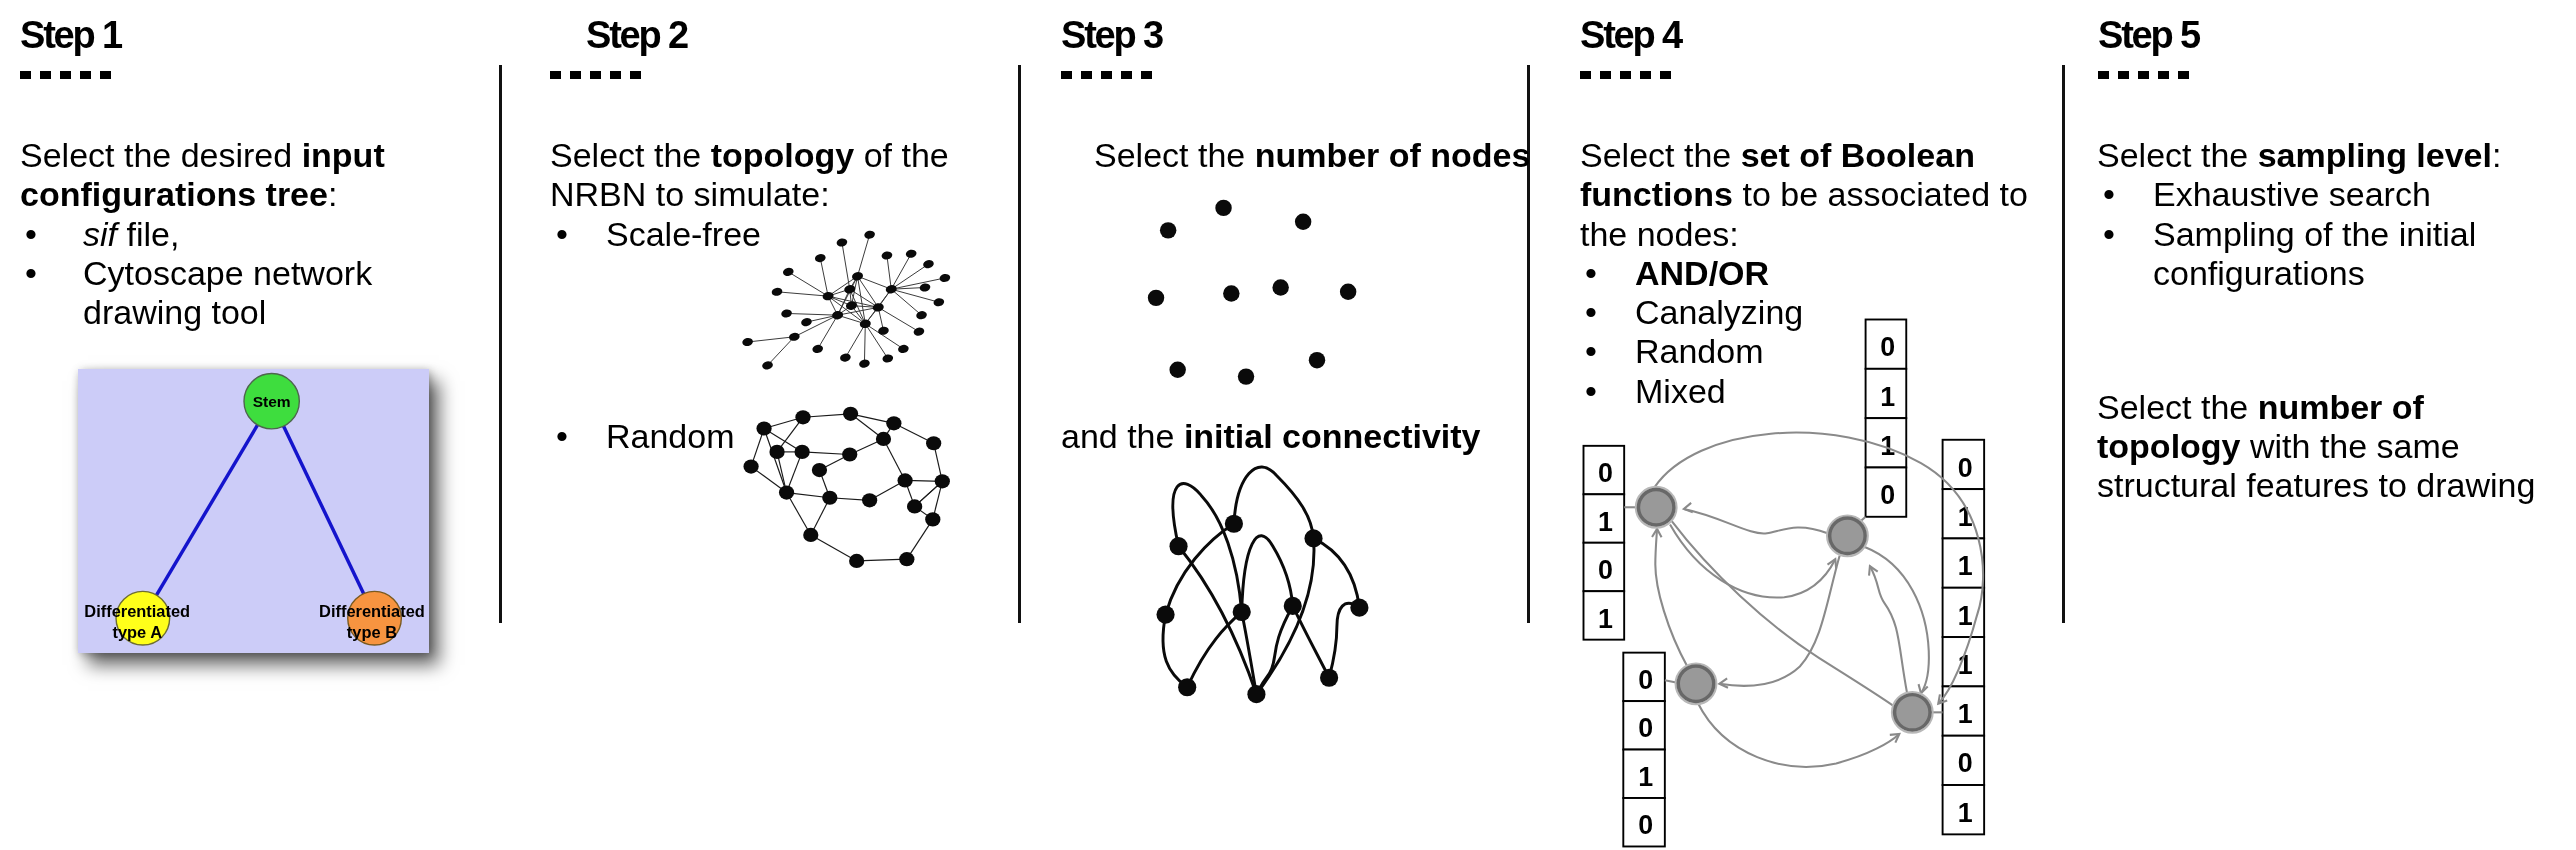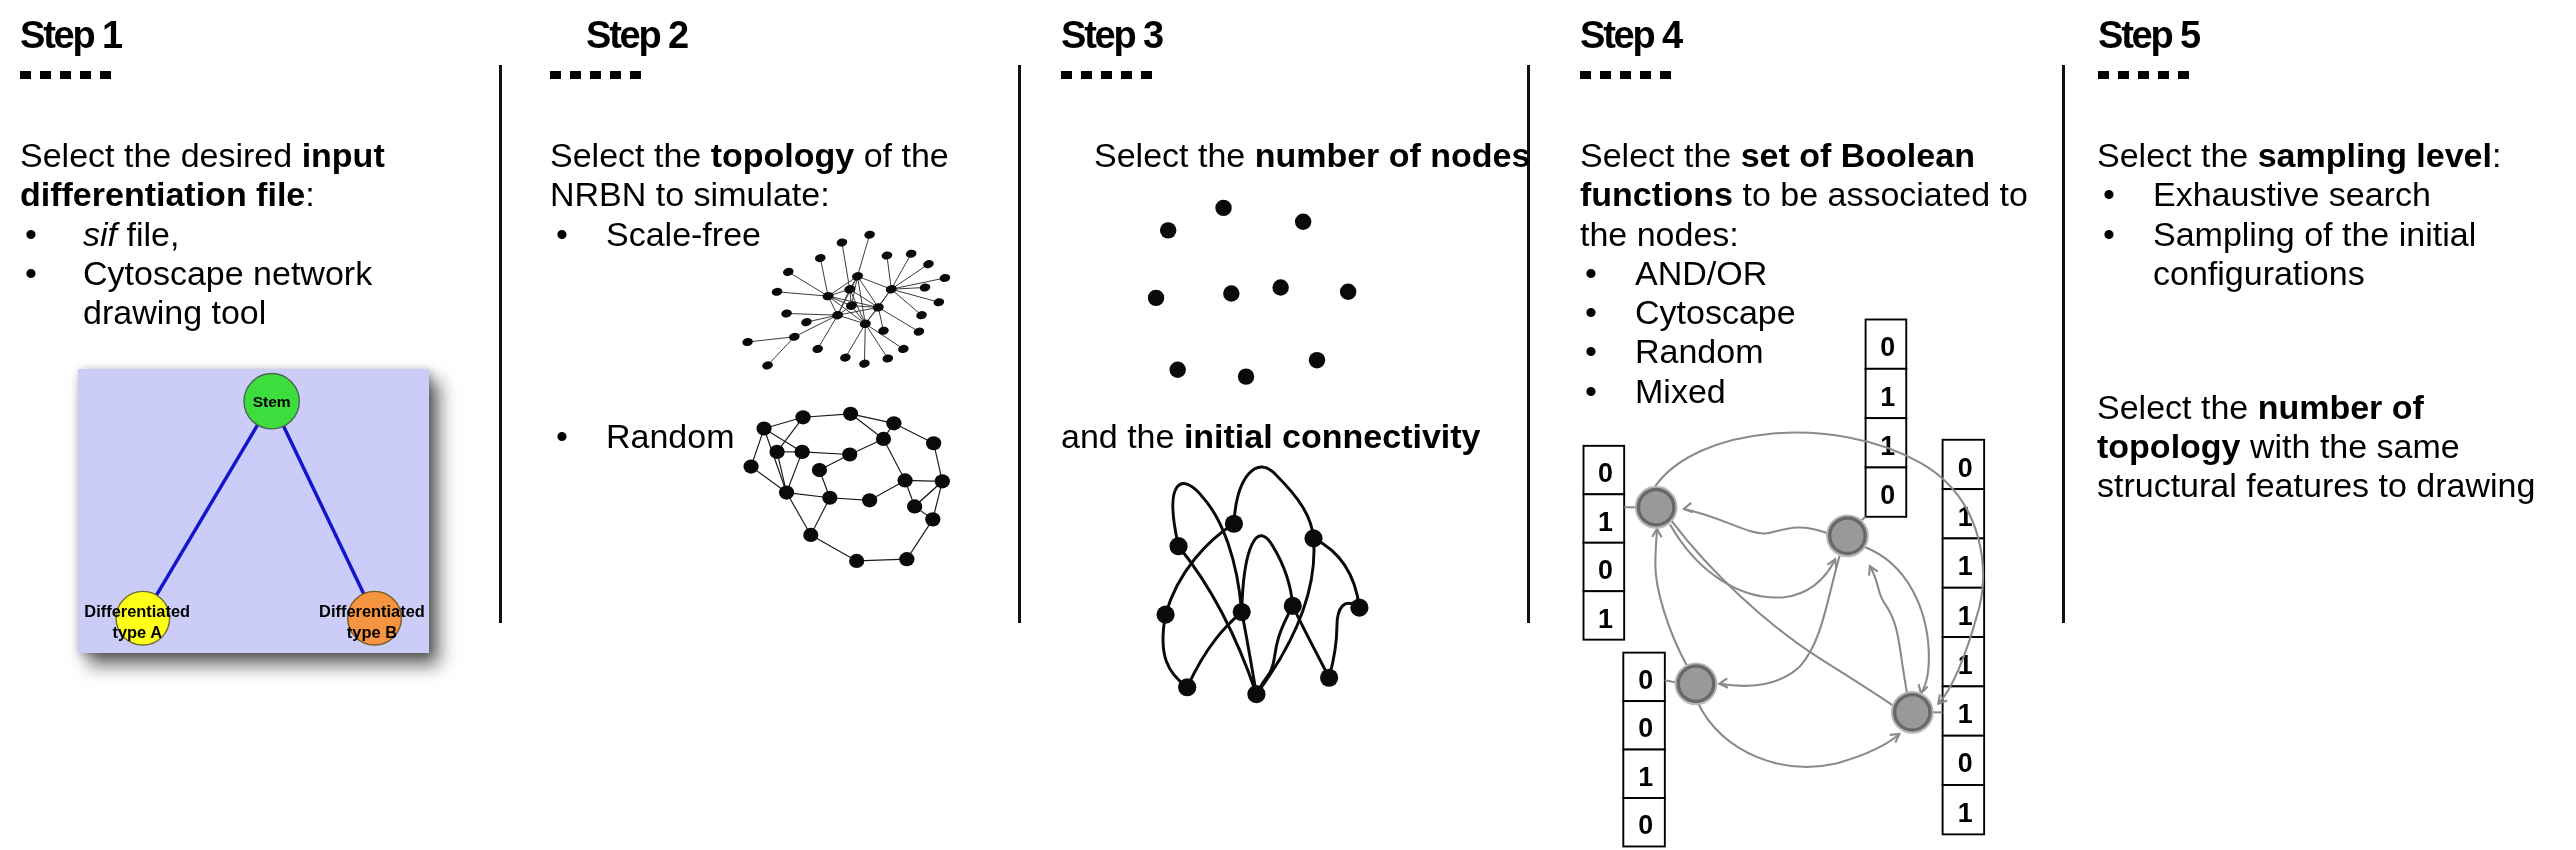--- a/index.html
+++ b/index.html
@@ -17,21 +17,21 @@
 <body>
 
 <div class="sep" style="left:499px;"></div>
 <div class="sep" style="left:1018px;"></div>
 <div class="sep" style="left:1527px;"></div>
 <div class="sep" style="left:2062px;"></div>
 
 <div class="abs h" style="left:20px;top:14px;">Step 1</div>
 <div class="dash" style="left:20px;top:71px;"></div>
 <div class="abs t" style="left:20px;top:136px;">Select the desired <b>input</b></div>
-<div class="abs t" style="left:20px;top:175px;"><b>differentiation file</b>:</div>
+<div class="abs t" style="left:20px;top:175px;"><b>configurations tree</b>:</div>
 <div class="abs t" style="left:25px;top:215px;">•</div>
 <div class="abs t" style="left:83px;top:215px;"><i>sif</i> file,</div>
 <div class="abs t" style="left:25px;top:254px;">•</div>
 <div class="abs t" style="left:83px;top:254px;">Cytoscape network</div>
 <div class="abs t" style="left:83px;top:293px;">drawing tool</div>
 
 <div style="position:absolute;left:78px;top:369px;width:351px;height:284px;background:#ccccf8;box-shadow:10.4px 12px 17.3px rgba(0,0,0,0.6), 1.7px 1.7px 8.7px rgba(0,0,0,0.32);"></div>
 <svg class="abs" style="left:78px;top:369px;" width="351" height="284" viewBox="0 0 406 328">
   <line x1="224" y1="37" x2="75" y2="288" stroke="#1414cc" stroke-width="4"></line>
   <line x1="224" y1="37" x2="344" y2="288" stroke="#1414cc" stroke-width="4"></line>
@@ -58,23 +58,23 @@
 <div class="dash" style="left:1061px;top:71px;"></div>
 <div class="abs t" style="left:1061px;top:136px;margin-left:33px;">Select the <b>number of nodes</b></div>
 <div class="abs t" style="left:1061px;top:417px;">and the <b>initial connectivity</b></div>
 
 <div class="abs h" style="left:1580px;top:14px;">Step 4</div>
 <div class="dash" style="left:1580px;top:71px;"></div>
 <div class="abs t" style="left:1580px;top:136px;">Select the <b>set of Boolean</b></div>
 <div class="abs t" style="left:1580px;top:175px;"><b>functions</b> to be associated to</div>
 <div class="abs t" style="left:1580px;top:215px;">the nodes:</div>
 <div class="abs t" style="left:1585px;top:254px;">•</div>
-<div class="abs t" style="left:1635px;top:254px;">AND/OR</div>
+<div class="abs t" style="left:1635px;top:254px;font-weight:bold;">AND/OR</div>
 <div class="abs t" style="left:1585px;top:293px;">•</div>
-<div class="abs t" style="left:1635px;top:293px;">Cytoscape</div>
+<div class="abs t" style="left:1635px;top:293px;">Canalyzing</div>
 <div class="abs t" style="left:1585px;top:332px;">•</div>
 <div class="abs t" style="left:1635px;top:332px;">Random</div>
 <div class="abs t" style="left:1585px;top:372px;">•</div>
 <div class="abs t" style="left:1635px;top:372px;">Mixed</div>
 
 <div class="abs h" style="left:2098px;top:14px;">Step 5</div>
 <div class="dash" style="left:2098px;top:71px;"></div>
 <div class="abs t" style="left:2097px;top:136px;">Select the <b>sampling level</b>:</div>
 <div class="abs t" style="left:2103px;top:175px;">•</div>
 <div class="abs t" style="left:2153px;top:175px;">Exhaustive search</div>

